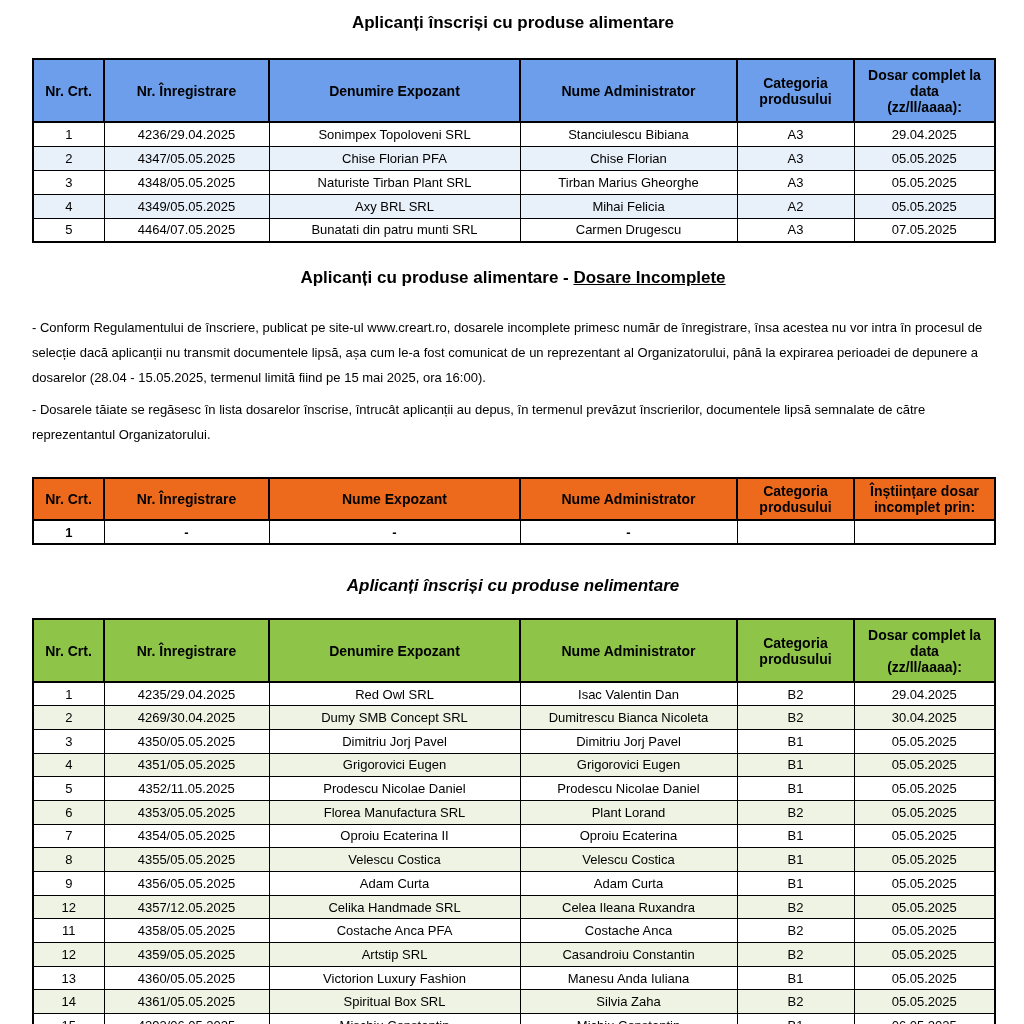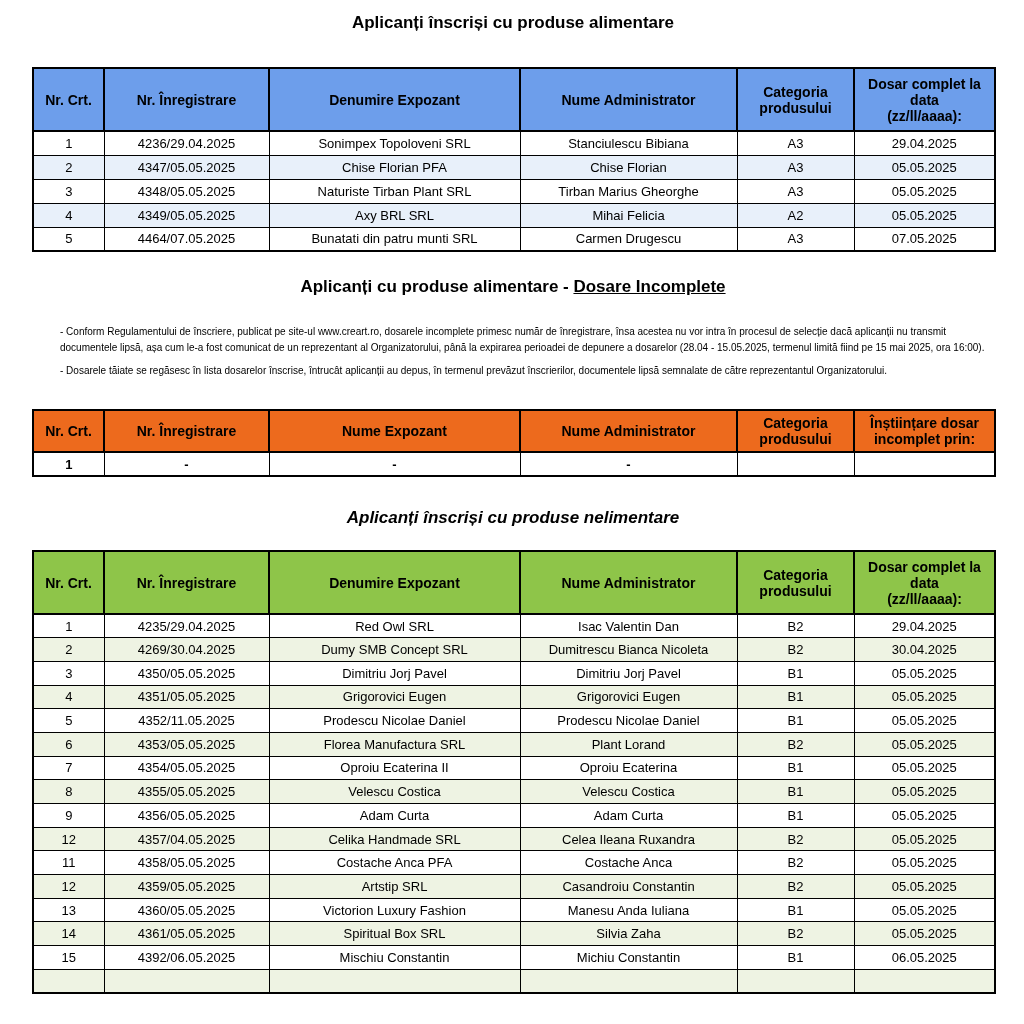--- a/index.html
+++ b/index.html
@@ -8,26 +8,26 @@
     background: #ffffff;
     font-family: "Liberation Sans", sans-serif;
     color: #000;
   }
   .page { padding: 0 30px 0 32px; }
 
   .doc-title {
     font-size: 17px; font-weight: bold; text-align: center;
     line-height: 20px; margin: 0;
   }
-  .title-1 { margin: 13px 0 34px 0; }
+  .title-1 { margin: 13px 0 25px 0; }
   .title-2 { margin: 25px 0 0 0; }
   .title-3 { margin: 31px 0 16px 0; font-style: italic; }
   .underlined { text-decoration: underline; }
 
-  .notes { margin-top: 27px; font-size: 10px; line-height: 16px; margin-left: 28px; }
+  .notes { margin-top: 27px; font-size: 13px; line-height: 25px; }
   .notes p { margin: 0 0 7px 0; }
 
   table {
     border-collapse: collapse; table-layout: fixed;
     width: 962px; border: 2px solid #000;
   }
   th {
     border: 2px solid #000; font-size: 14px; font-weight: bold;
     text-align: center; vertical-align: middle;
     white-space: pre-line; padding: 2px;
@@ -254,21 +254,21 @@
         <tr>
           <td>9</td>
           <td>4356/05.05.2025</td>
           <td>Adam Curta</td>
           <td>Adam Curta</td>
           <td>B1</td>
           <td>05.05.2025</td>
         </tr>
         <tr>
           <td>12</td>
-          <td>4357/04.05.2025</td>
+          <td>4357/12.05.2025</td>
           <td>Celika Handmade SRL</td>
           <td>Celea Ileana Ruxandra</td>
           <td>B2</td>
           <td>05.05.2025</td>
         </tr>
         <tr>
           <td>11</td>
           <td>4358/05.05.2025</td>
           <td>Costache Anca PFA</td>
           <td>Costache Anca</td>

